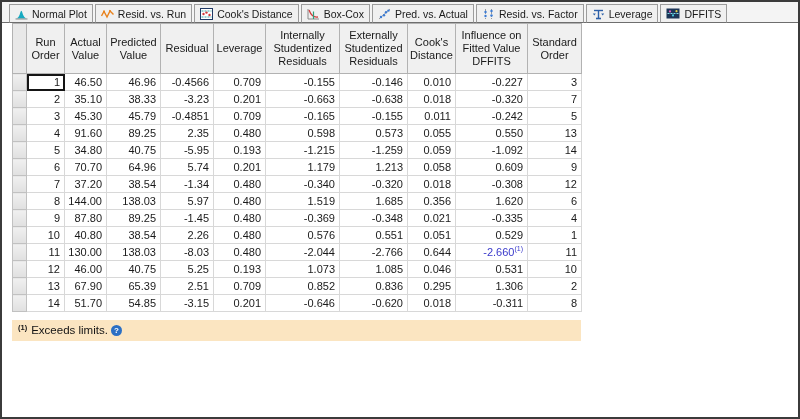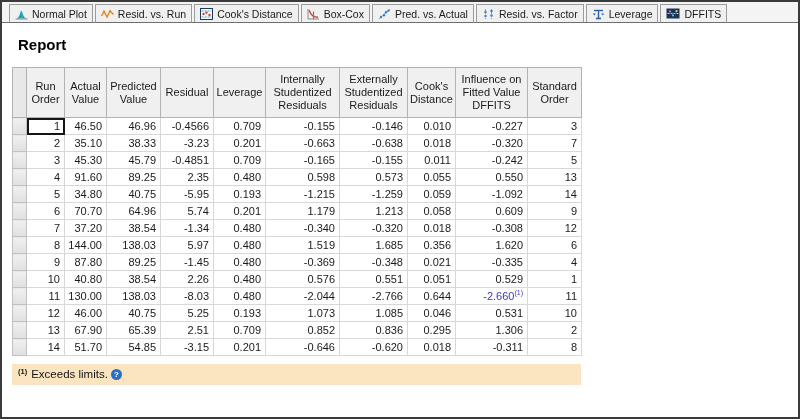--- a/index.html
+++ b/index.html
@@ -231,21 +231,20 @@
             <line x1="1.5" y1="5.5" x2="12.5" y2="5.5" stroke="#7fd8e8" stroke-dasharray="2 1"></line>
             <circle cx="4" cy="3.4" r="1.1" fill="#e660c0"></circle>
             <circle cx="7" cy="7.4" r="1.1" fill="#49c8e0"></circle>
             <circle cx="10.5" cy="3.2" r="1.1" fill="#e6d24a"></circle>
           </svg>
         </span>
         <span>DFFITS</span>
       </div>
     </div>
   <div class="content">
-    <div class="page-title">Report</div>
     <table class="grid">
       <colgroup>
         <col class="c0">
           <col class="c1">
           <col class="c2">
           <col class="c3">
           <col class="c4">
         <col class="c5">
           <col class="c6">
           <col class="c7">

